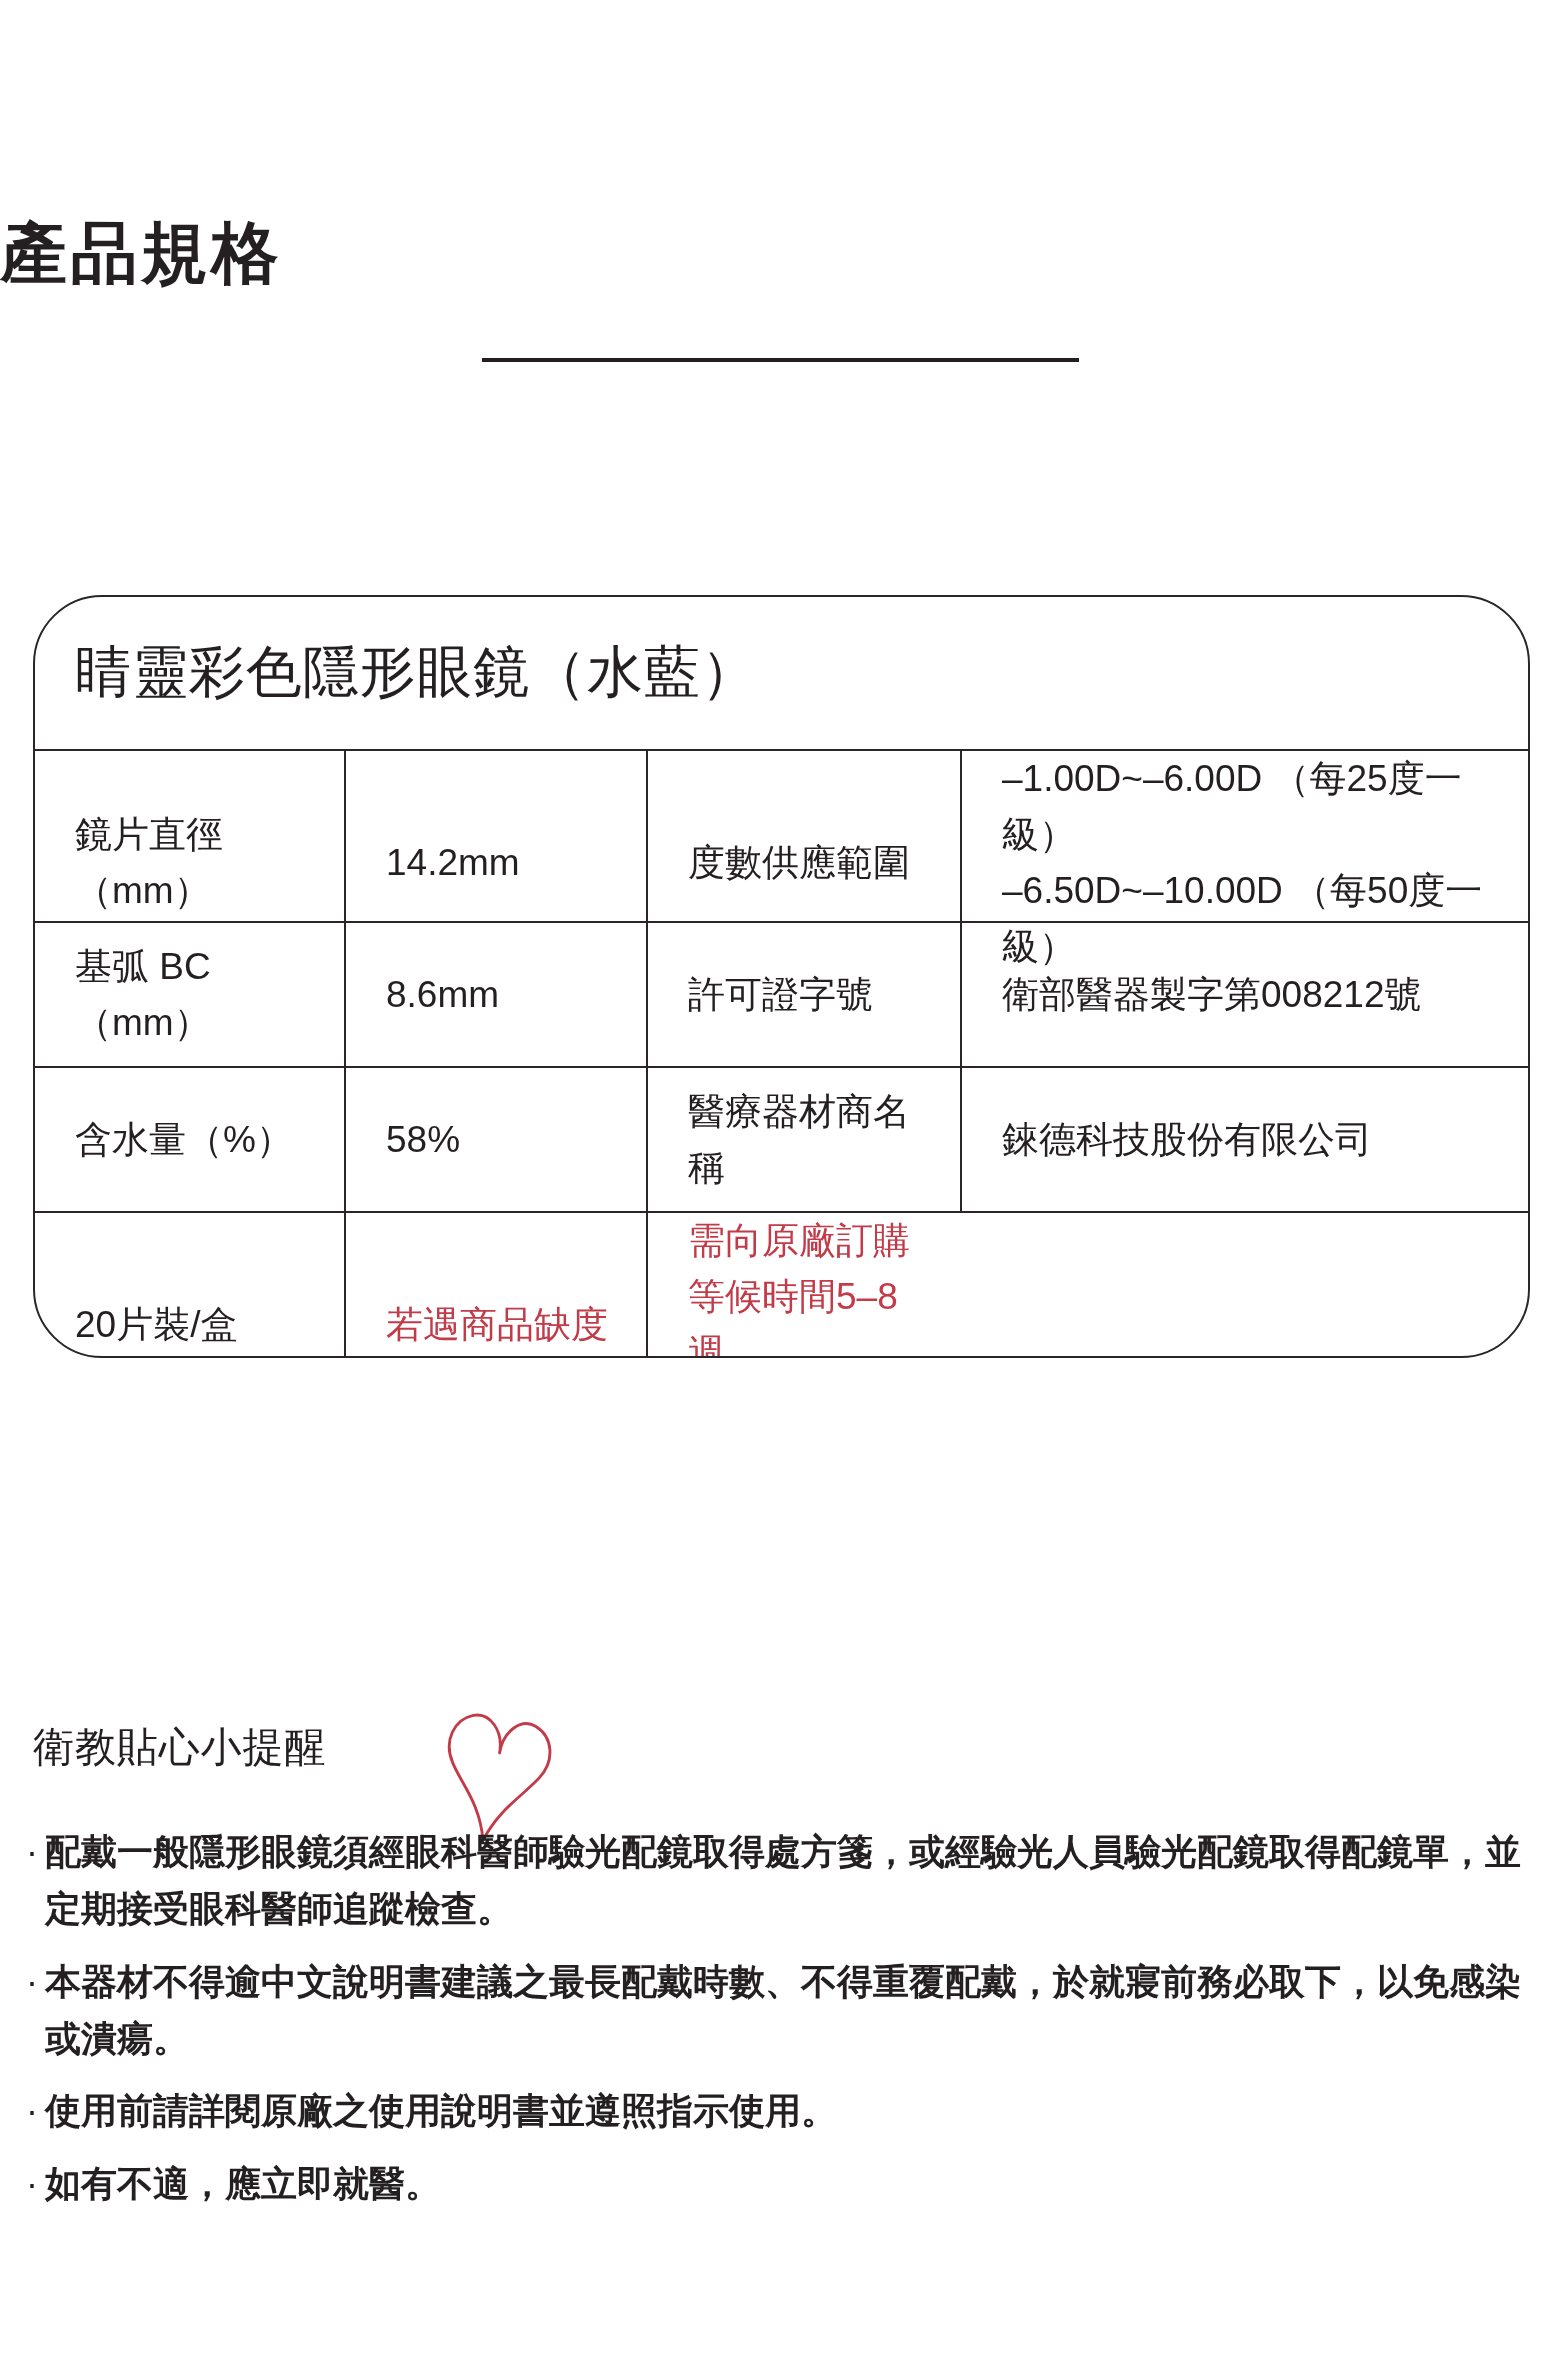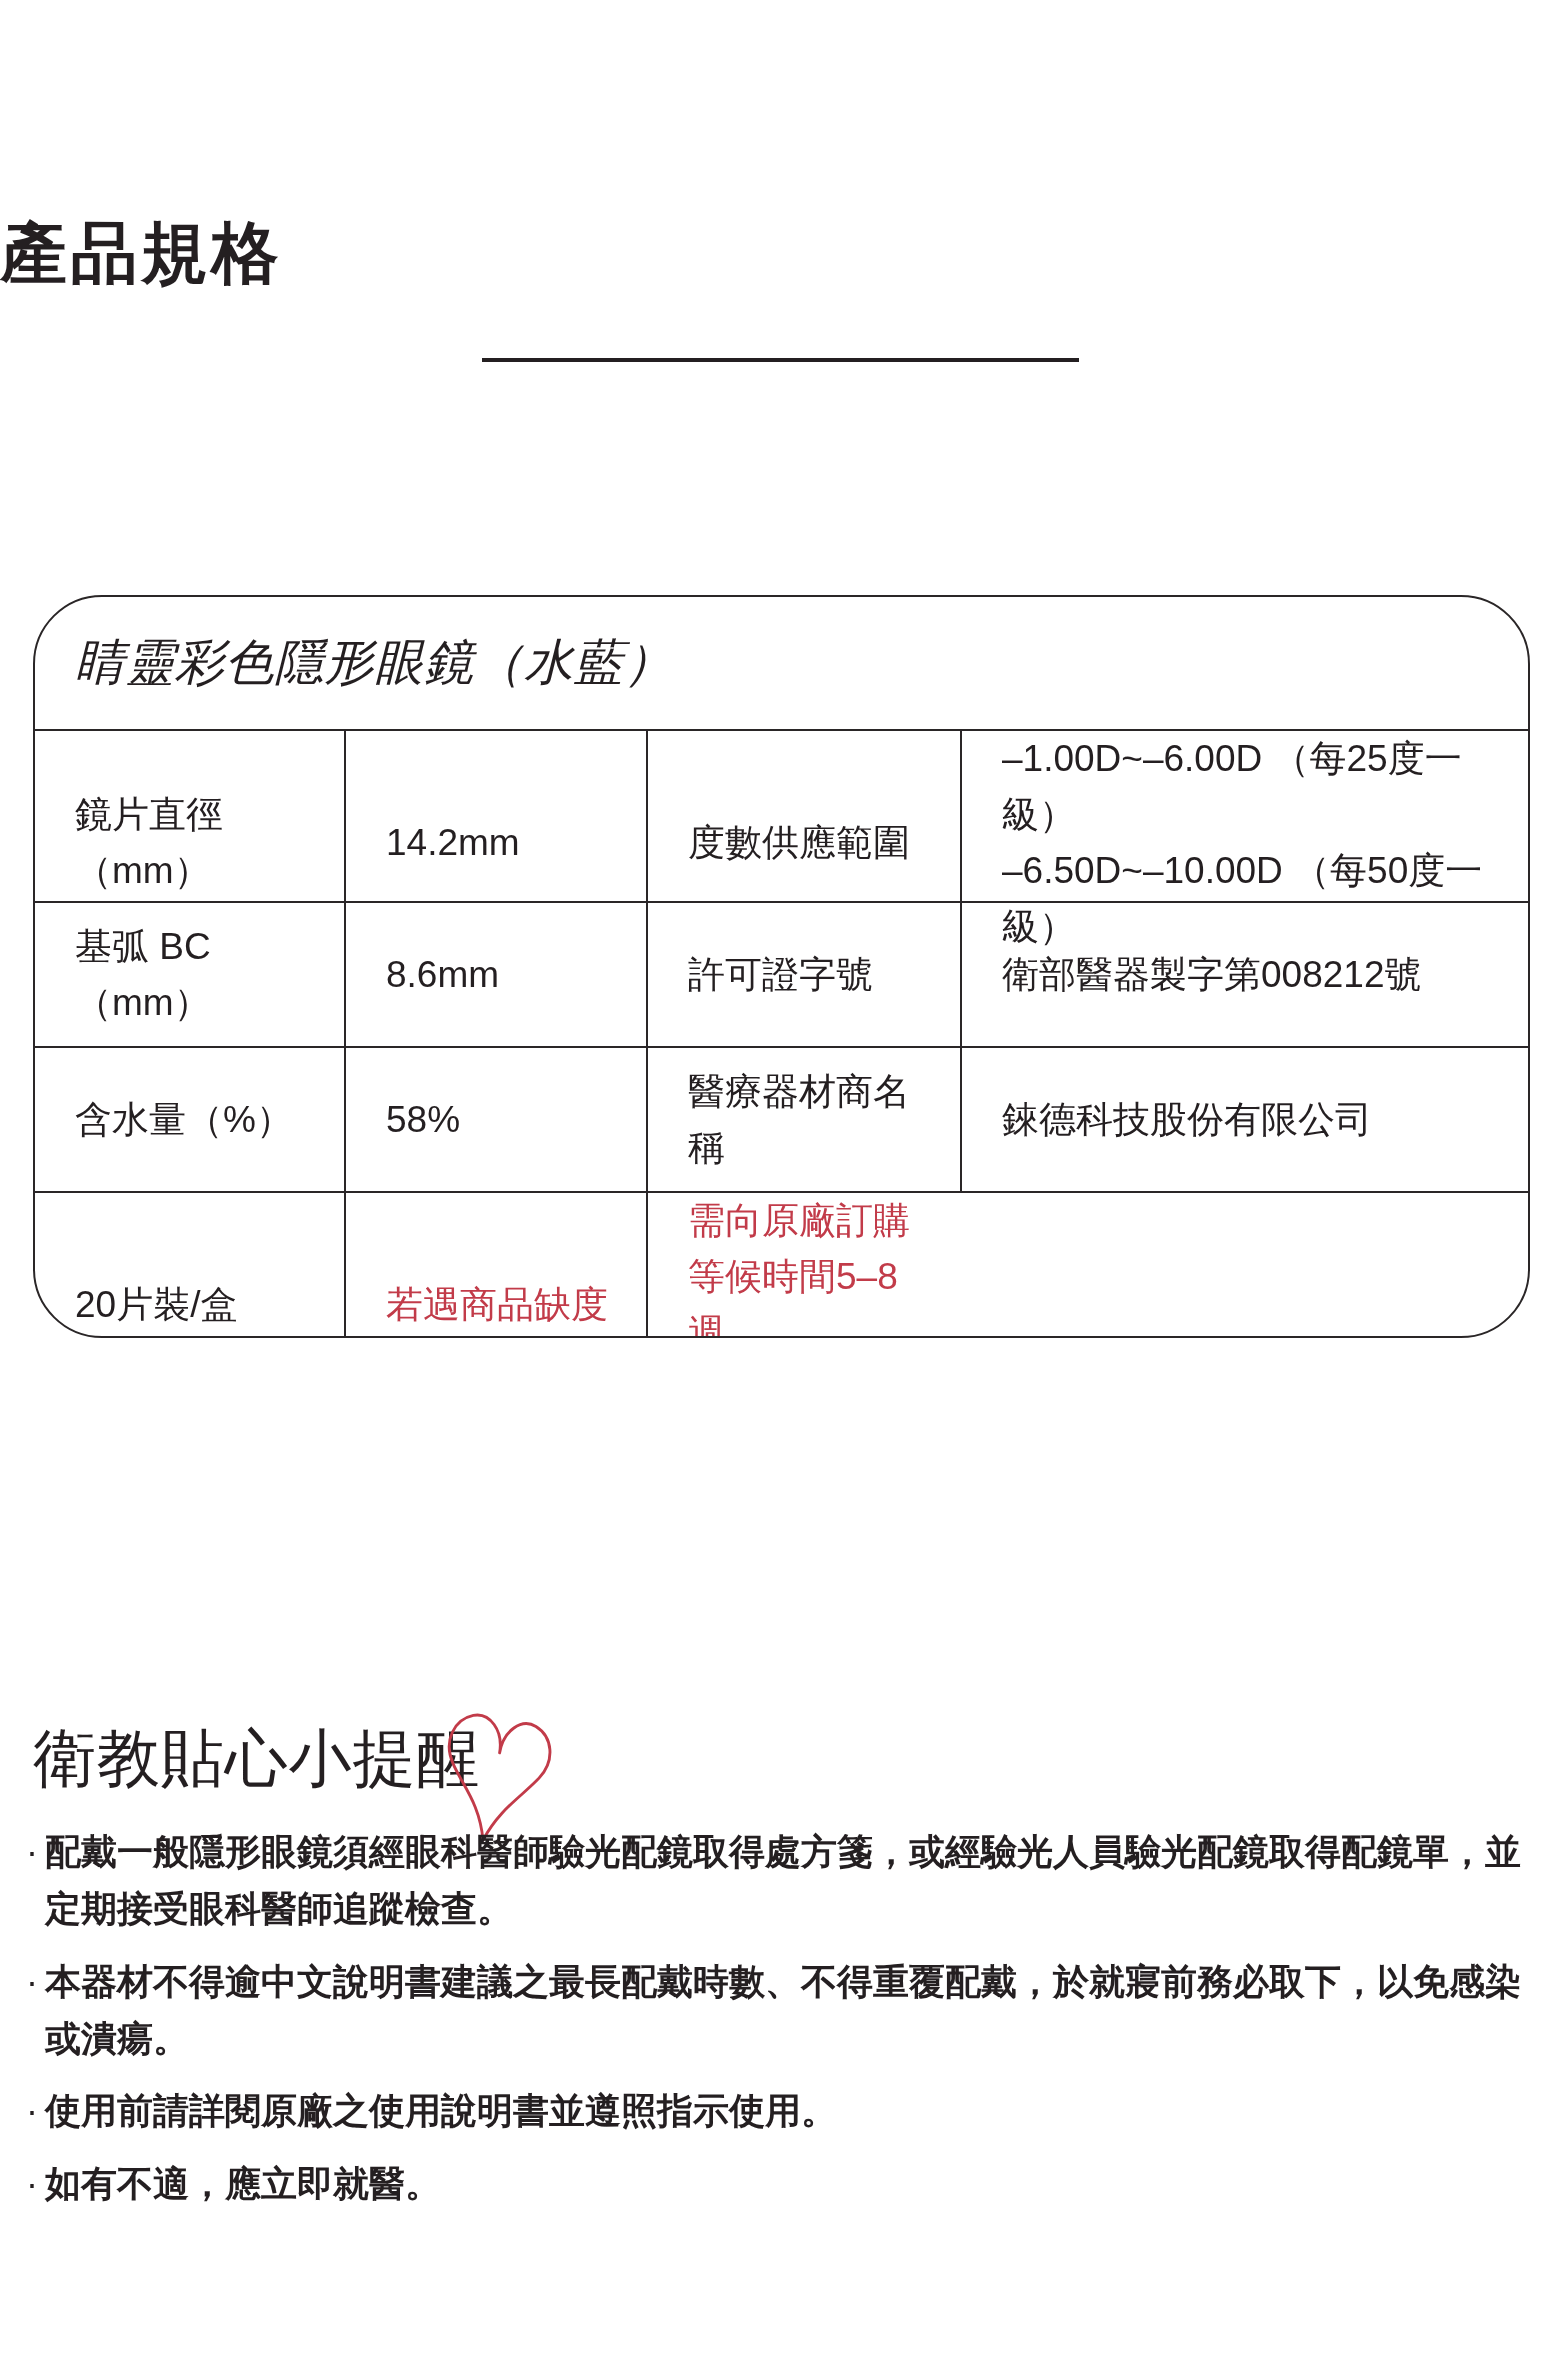--- a/index.html
+++ b/index.html
@@ -35,25 +35,25 @@
   
   .spec-table{
     position:absolute;left:33px;top:595px;
     width:1497px;
     border:2.6px solid var(--line);
     border-radius:69px;
     overflow:hidden;
     background:#fff;
   }
   .t-header{
-    height:134px;
+    height:154px;
     border-bottom:2.6px solid var(--line);
     display:flex;align-items:center;
     padding-left:40px;
-    font-size:49px;letter-spacing:0.9px;font-style:italic;
+    font-size:56px;letter-spacing:0.9px;
   }
   .t-row{
     display:grid;
     grid-template-columns:311px 302px 314px 1fr;
     height:170px;
   }
   .t-row + .t-row{
     border-top:2.6px solid var(--line);
     height:145px;
   }
@@ -62,21 +62,21 @@
     padding-left:40px;padding-right:32px;
     font-size:37px;
     line-height:56px;
   }
   .t-cell.b-right{border-right:2.6px solid var(--line);}
   .red{color:var(--red);}
 
   
   .reminder-heading{
     position:absolute;left:33px;top:1727px;
-    font-size:63px;line-height:1;letter-spacing:0.9px;text-align:center;
+    font-size:41px;line-height:1;letter-spacing:0.9px;text-align:center;
   }
   .heart{
     position:absolute;left:429px;top:1699px;
     width:132px;height:179px;
   }
   .bullets{
     position:absolute;left:26px;top:1823px;
     width:1521px;
   }
   .bullet{

